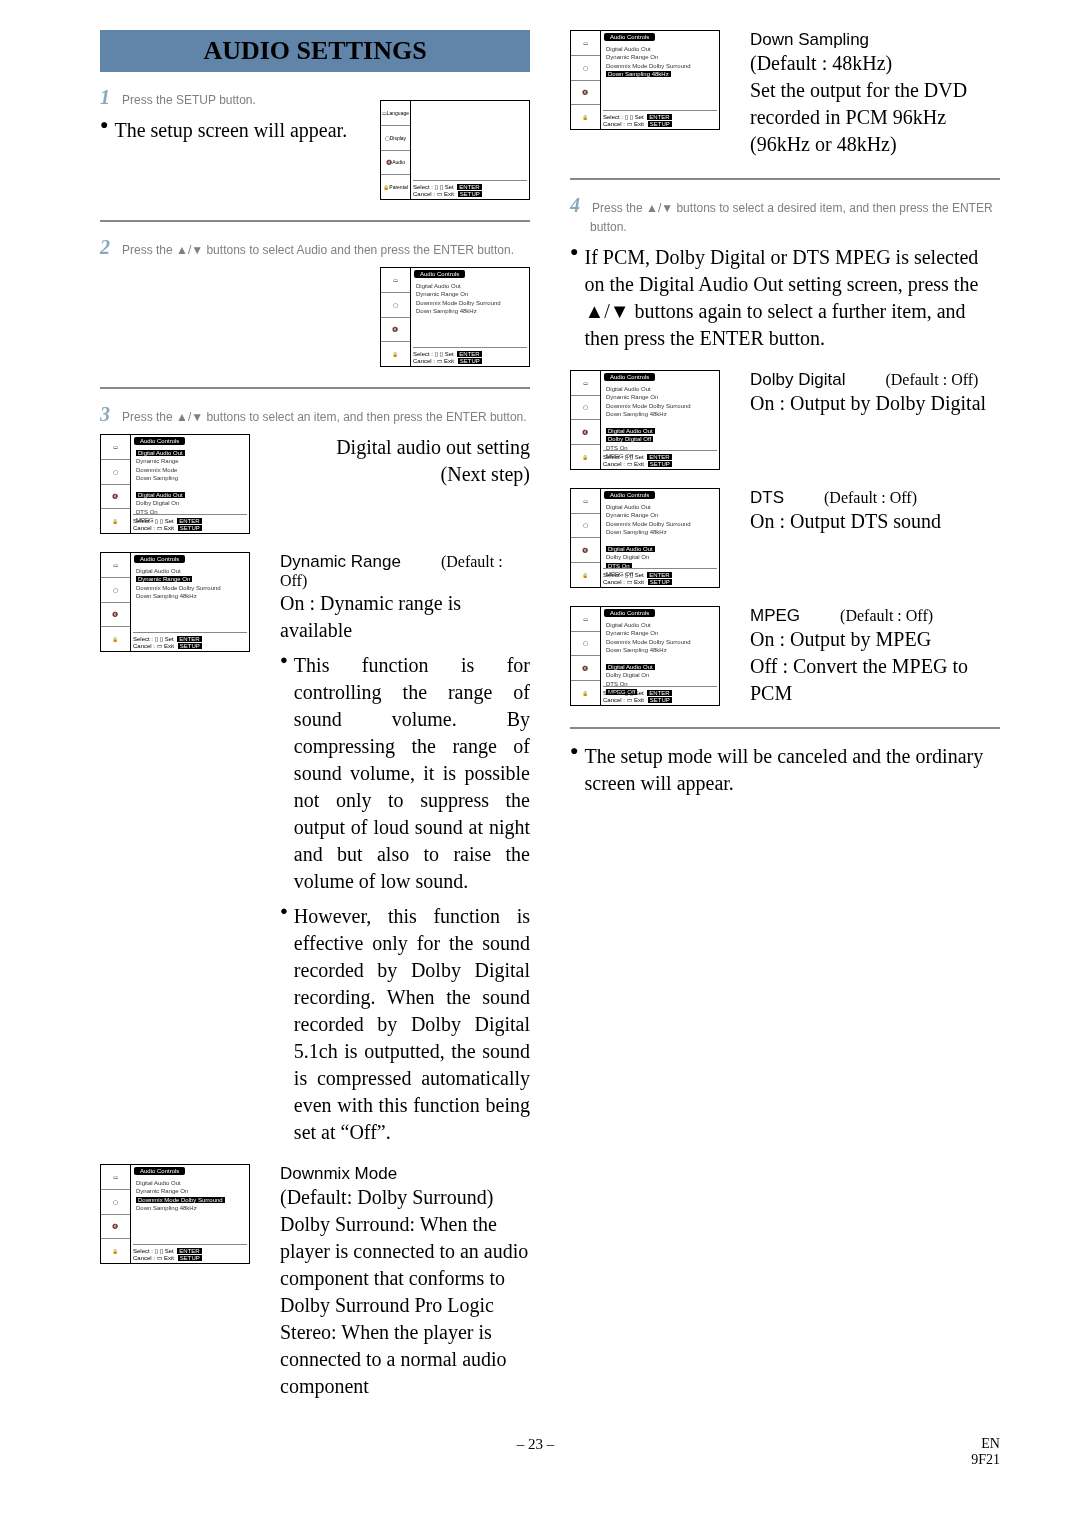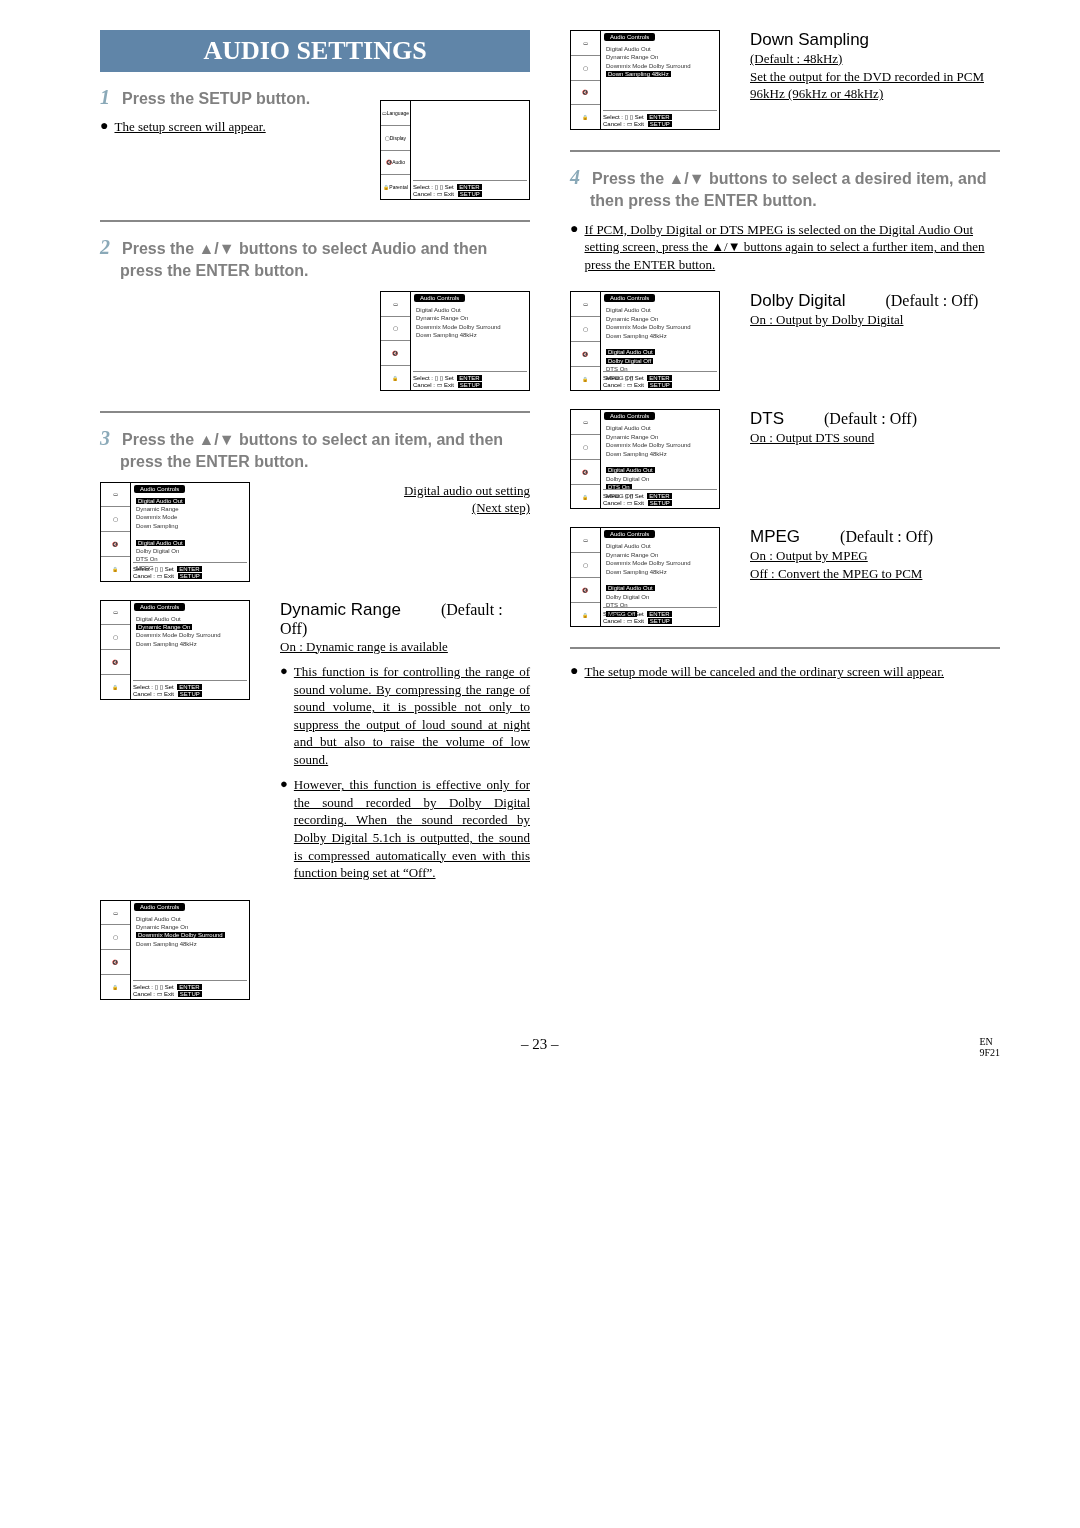--- a/index.html
+++ b/index.html
@@ -1,45 +1,45 @@
 <!DOCTYPE html>
 <html><head>
   <meta charset="utf-8">
   <style>
     * { box-sizing: border-box; margin: 0; padding: 0; }
     html, body { width: 1080px; background: #fff; font-family: "Times New Roman", serif; color: #000; }
     .page { width: 1080px; padding: 30px 80px 30px 100px; }
     .columns { display: flex; gap: 40px; }
     .col { width: 440px; }
-    .title-bar { background: #6085a8; color: #ffffff; font-size: 26px; font-weight: bold; text-align: center; padding: 6px 0; margin-bottom: 14px; }
+    .title-bar { background: #6085a8; color: #000000; font-size: 26px; font-weight: bold; text-align: center; padding: 6px 0; margin-bottom: 14px; }
     .step-num { color: #8aa9b8; font-style: italic; font-weight: bold; font-size: 20px; margin-right: 8px; }
-    .step-text { color: #808080; font-family: Arial, sans-serif; font-weight: bold; font-size: 16px; line-height: 1.4; }
+    .step-text { color: #808080; font-family: Arial, sans-serif; font-weight: normal; font-size: 12px; line-height: 1.4; }
     .step-row { margin-bottom: 8px; padding-left: 20px; text-indent: -20px; }
-    .body-text { font-size: 13px; line-height: 1.35; text-decoration: underline; }
+    .body-text { font-size: 20px; line-height: 1.35; }
     .bullet { display: flex; align-items: flex-start; margin-top: 4px; }
     .bullet-dot { font-size: 14px; margin-right: 6px; }
     .thumb { border: 1px solid #000; width: 150px; height: 100px; background: #fff; position: relative; font-family: Arial, sans-serif; }
     .thumb-sidebar { position: absolute; left: 0; top: 0; bottom: 0; width: 30px; border-right: 1px solid #000; display: flex; flex-direction: column; }
     .sb-cell { flex: 1; border-bottom: 1px solid #888; display: flex; align-items: center; justify-content: center; font-size: 5px; }
     .sb-cell:last-child { border-bottom: none; }
     .thumb-header { position: absolute; left: 33px; top: 2px; background: #000; color: #fff; font-size: 6px; padding: 1px 6px; border-radius: 2px; }
     .thumb-lines { position: absolute; left: 35px; top: 14px; font-size: 6px; line-height: 1.4; color: #333; }
     .thumb-lines .hl { background: #000; color: #fff; padding: 0 2px; }
     .thumb-footer { position: absolute; left: 32px; right: 2px; bottom: 2px; font-size: 6px; border-top: 1px solid #888; padding-top: 2px; }
     .thumb-footer .black-tag { background: #000; color: #fff; padding: 0 2px; margin-left: 2px; }
     .flex-right { display: flex; justify-content: flex-end; }
     .sub-row { display: flex; align-items: flex-start; gap: 30px; }
     .heading { font-family: Arial, sans-serif; font-size: 17px; }
     .heading-sub { font-family: "Times New Roman", serif; font-size: 16px; margin-left: 36px; }
     .gray-bar { height: 2px; background: #888; margin: 20px 0 14px 0; }
     .section-block { margin-top: 18px; }
     .inner-bullet { padding-left: 0; margin-top: 8px; }
     .inner-bullet .bullet-dot { font-size: 13px; }
     .footer { display: flex; justify-content: space-between; margin-top: 36px; font-size: 15px; font-family: Liberation Serif, serif; }
-    .footer .right { text-align: left; font-size: 10px; }
+    .footer .right { text-align: right; font-size: 14px; }
   </style>
 </head>
 <body>
 
 <div class="page">
   <div class="columns">
 
     <div class="col">
       <div class="title-bar">AUDIO SETTINGS</div>
 
@@ -177,20 +177,27 @@
           <div class="thumb-header">Audio Controls</div>
           <div class="thumb-lines" style="white-space:pre-line;">Digital Audio Out
 Dynamic Range On
 <span class="hl">Downmix Mode Dolby Surround</span>
 Down Sampling 48kHz</div>
           <div class="thumb-footer">
             <span>Select :</span> ▯ ▯ <span>Set</span> <span class="black-tag">ENTER</span><br>
             <span>Cancel :</span> ▭ <span>Exit</span> <span class="black-tag">SETUP</span>
           </div>
         </div>
+        <div style="flex:1;">
+          <div class="heading">Downmix Mode</div>
+          <div class="body-text" style="white-space:pre-line;">(Default: Dolby Surround)
+Dolby Surround: When the player is connected to an audio component that conforms to
+Dolby Surround Pro Logic
+Stereo: When the player is connected to a normal audio component</div>
+        </div>
       </div>
     </div>
 
     <div class="col">
       <div class="sub-row">
         <div class="thumb">
           <div class="thumb-sidebar">
             <div class="sb-cell">▭</div>
             <div class="sb-cell">▢</div>
             <div class="sb-cell">🔇</div>

